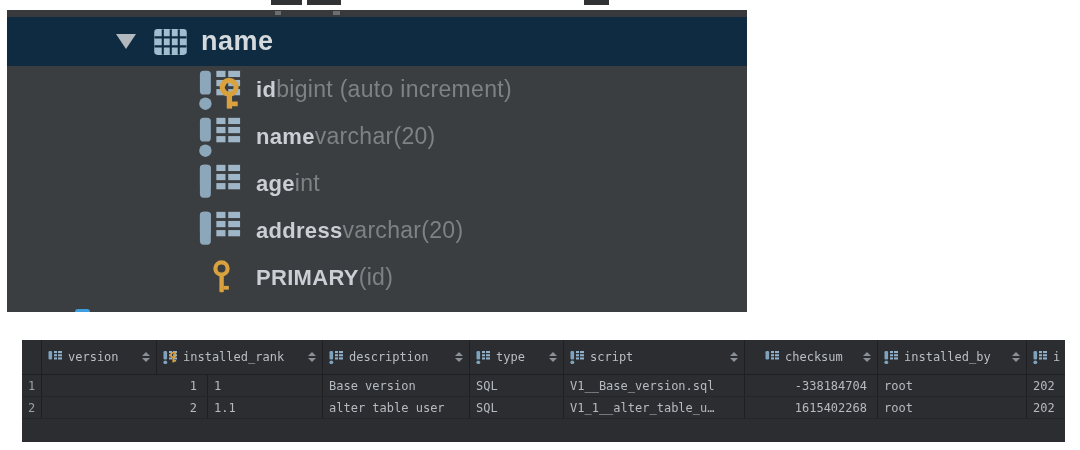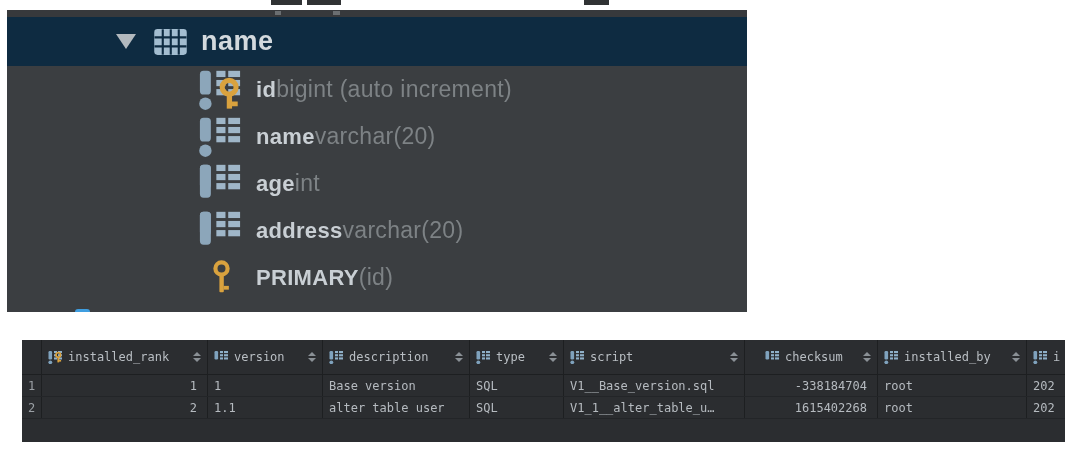--- a/index.html
+++ b/index.html
@@ -185,37 +185,37 @@
       <span class="col-name">PRIMARY</span>
       <span class="col-type">(id)</span>
     </div>
   </div>
   <div class="blue-sliver"></div>
 </div>
 
 <div class="grid-panel">
   <div class="g-header">
     <div class="g-hcell gutter c0"></div>
+    <div class="g-hcell c2">
+      <svg class="hicon" width="15" height="14" viewBox="0 0 15 14">
+          <use href="#tpl-gcol"></use>
+        </svg>
+      <span>version</span>
+      <span class="sorter">
+          <span class="up"></span>
+          <span class="dn"></span>
+        </span>
+    </div>
     <div class="g-hcell c1">
       <svg class="hicon" width="15" height="14" viewBox="0 0 15 14">
           <use href="#tpl-gcol"></use>
           <use href="#tpl-gdot"></use>
           <use href="#tpl-gkey"></use>
         </svg>
       <span>installed_rank</span>
-      <span class="sorter">
-          <span class="up"></span>
-          <span class="dn"></span>
-        </span>
-    </div>
-    <div class="g-hcell c2">
-      <svg class="hicon" width="15" height="14" viewBox="0 0 15 14">
-          <use href="#tpl-gcol"></use>
-        </svg>
-      <span>version</span>
       <span class="sorter">
           <span class="up"></span>
           <span class="dn"></span>
         </span>
     </div>
     <div class="g-hcell c3">
       <svg class="hicon" width="15" height="14" viewBox="0 0 15 14">
           <use href="#tpl-gcol"></use>
           <use href="#tpl-gdot"></use>
         </svg>

